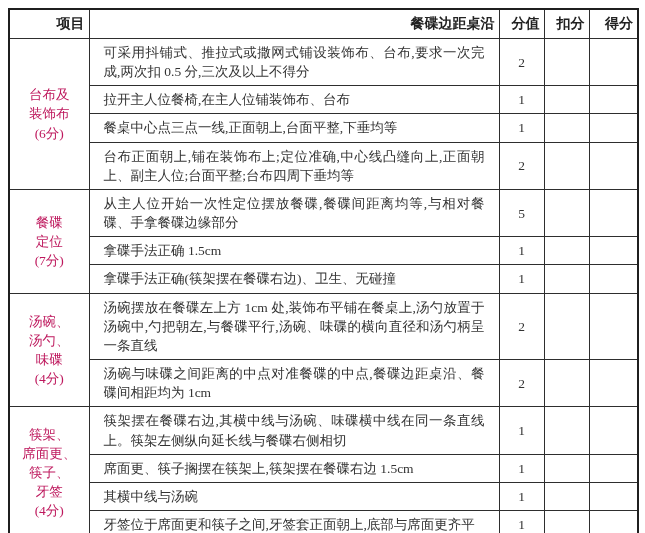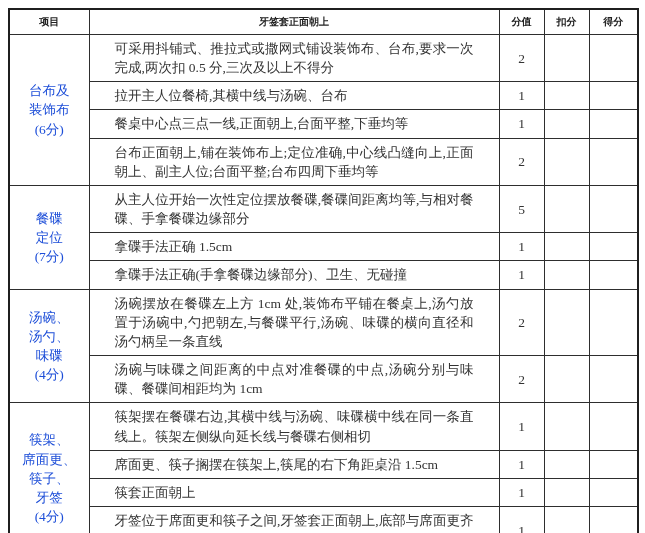--- a/index.html
+++ b/index.html
@@ -16,39 +16,39 @@
     color:#333333;
   }
   table.rubric,
   table.rubric th,
   table.rubric td{
     border:1px solid #2e2e2e;
   }
   table.rubric{border:2px solid #1f1f1f;}
   th{
     font-weight:bold;
-    font-size:10px;
+    font-size:14px;
     padding:5px 4px;
-    text-align:center;
+    text-align:right;
     color:#222222;
   }
   td{
     font-size:13.5px;
     line-height:1.42;
     vertical-align:middle;
   }
   td.item-cell{
     text-align:center;
     white-space:pre-line;
     padding:12px 3px;
-    color:#1d4ed8;
+    color:#be185d;
   }
   td.std-cell{
     text-align:left;
-    padding:4px 25px;
+    padding:4px 14px;
     text-align:justify;
   }
   td.score-cell{
     text-align:center;
     padding:2px;
   }
   td.blank-cell{
     padding:2px;
   }
   col.c-item{width:80px;}
@@ -65,39 +65,39 @@
     <colgroup>
       <col class="c-item">
         <col class="c-std">
         <col class="c-score">
         <col class="c-deduct">
         <col class="c-earn">
     </colgroup>
     <thead>
       <tr>
         <th>项目</th>
-        <th>牙签套正面朝上</th>
+        <th>餐碟边距桌沿</th>
         <th>分值</th>
         <th>扣分</th>
         <th>得分</th>
       </tr>
     </thead>
     <tbody>
 
       <tr>
         <td class="item-cell" rowspan="4">台布及
 装饰布
 (6分)</td>
         <td class="std-cell">可采用抖铺式、推拉式或撒网式铺设装饰布、台布,要求一次完成,两次扣 0.5 分,三次及以上不得分</td>
         <td class="score-cell">2</td>
         <td class="blank-cell"></td>
         <td class="blank-cell"></td>
       </tr>
       <tr>
-        <td class="std-cell">拉开主人位餐椅,其横中线与汤碗、台布</td>
+        <td class="std-cell">拉开主人位餐椅,在主人位铺装饰布、台布</td>
         <td class="score-cell">1</td>
         <td class="blank-cell"></td>
         <td class="blank-cell"></td>
       </tr>
       <tr>
         <td class="std-cell">餐桌中心点三点一线,正面朝上,台面平整,下垂均等</td>
         <td class="score-cell">1</td>
         <td class="blank-cell"></td>
         <td class="blank-cell"></td>
       </tr>
@@ -117,62 +117,62 @@
         <td class="blank-cell"></td>
         <td class="blank-cell"></td>
       </tr>
       <tr>
         <td class="std-cell">拿碟手法正确 1.5cm</td>
         <td class="score-cell">1</td>
         <td class="blank-cell"></td>
         <td class="blank-cell"></td>
       </tr>
       <tr>
-        <td class="std-cell">拿碟手法正确(手拿餐碟边缘部分)、卫生、无碰撞</td>
+        <td class="std-cell">拿碟手法正确(筷架摆在餐碟右边)、卫生、无碰撞</td>
         <td class="score-cell">1</td>
         <td class="blank-cell"></td>
         <td class="blank-cell"></td>
       </tr>
 
       <tr>
         <td class="item-cell" rowspan="2">汤碗、
 汤勺、
 味碟
 (4分)</td>
         <td class="std-cell">汤碗摆放在餐碟左上方 1cm 处,装饰布平铺在餐桌上,汤勺放置于汤碗中,勺把朝左,与餐碟平行,汤碗、味碟的横向直径和汤勺柄呈一条直线</td>
         <td class="score-cell">2</td>
         <td class="blank-cell"></td>
         <td class="blank-cell"></td>
       </tr>
       <tr>
-        <td class="std-cell">汤碗与味碟之间距离的中点对准餐碟的中点,汤碗分别与味碟、餐碟间相距均为 1cm</td>
+        <td class="std-cell">汤碗与味碟之间距离的中点对准餐碟的中点,餐碟边距桌沿、餐碟间相距均为 1cm</td>
         <td class="score-cell">2</td>
         <td class="blank-cell"></td>
         <td class="blank-cell"></td>
       </tr>
 
       <tr>
         <td class="item-cell" rowspan="4">筷架、
 席面更、
 筷子、
 牙签
 (4分)</td>
         <td class="std-cell">筷架摆在餐碟右边,其横中线与汤碗、味碟横中线在同一条直线上。筷架左侧纵向延长线与餐碟右侧相切</td>
         <td class="score-cell">1</td>
         <td class="blank-cell"></td>
         <td class="blank-cell"></td>
       </tr>
       <tr>
-        <td class="std-cell">席面更、筷子搁摆在筷架上,筷尾的右下角距桌沿 1.5cm</td>
+        <td class="std-cell">席面更、筷子搁摆在筷架上,筷架摆在餐碟右边 1.5cm</td>
         <td class="score-cell">1</td>
         <td class="blank-cell"></td>
         <td class="blank-cell"></td>
       </tr>
       <tr>
-        <td class="std-cell">筷套正面朝上</td>
+        <td class="std-cell">其横中线与汤碗</td>
         <td class="score-cell">1</td>
         <td class="blank-cell"></td>
         <td class="blank-cell"></td>
       </tr>
       <tr>
         <td class="std-cell">牙签位于席面更和筷子之间,牙签套正面朝上,底部与席面更齐平</td>
         <td class="score-cell">1</td>
         <td class="blank-cell"></td>
         <td class="blank-cell"></td>
       </tr>

